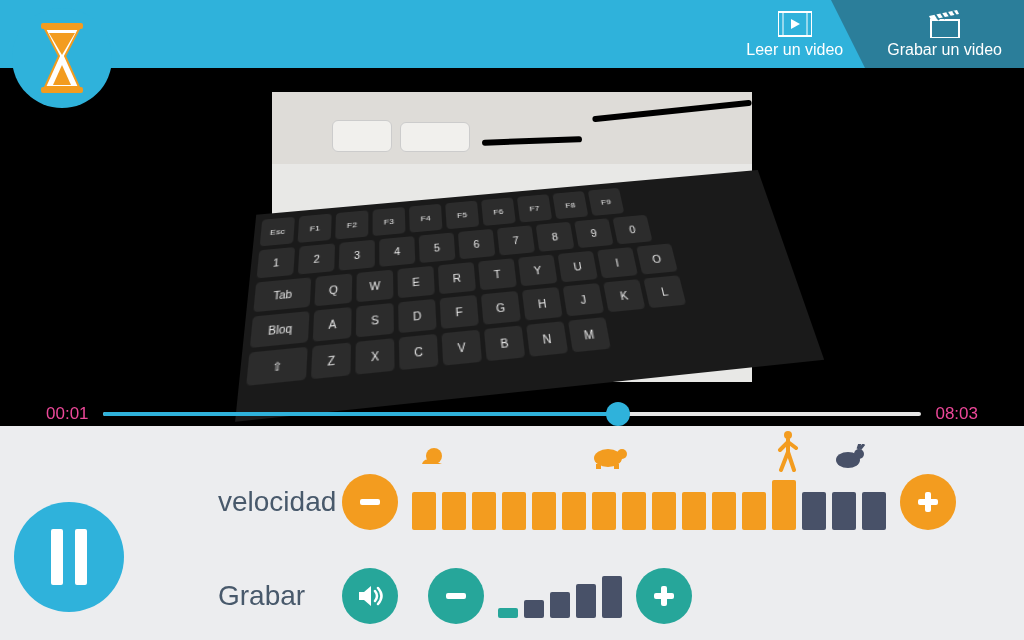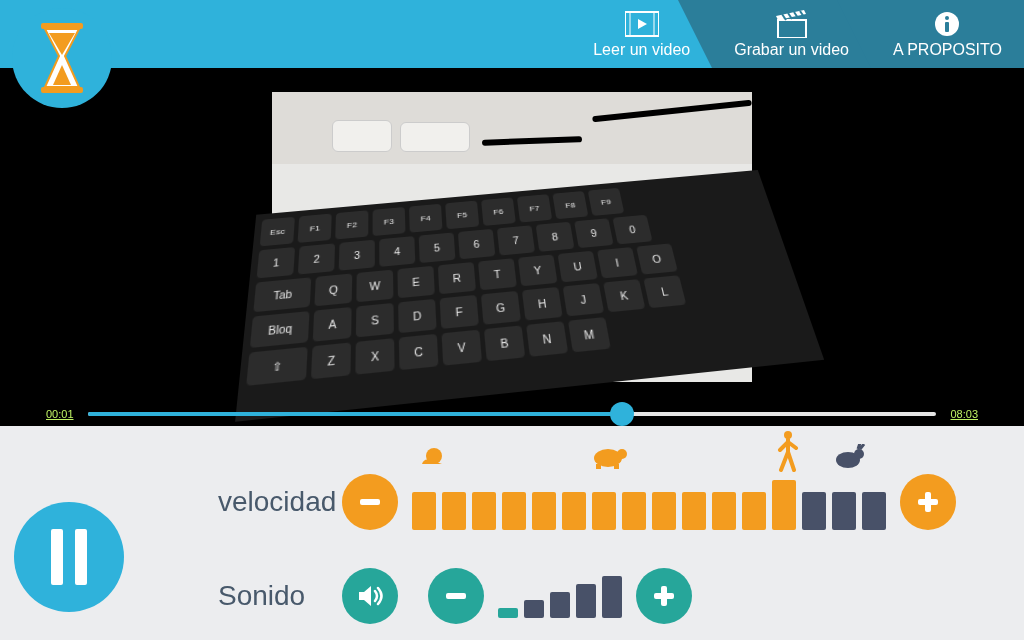--- a/index.html
+++ b/index.html
@@ -25,21 +25,21 @@
   .box1 { position: absolute; width: 60px; height: 32px; background: #f1f0ed; border-radius: 6px; top: 28px; left: 60px; border:1px solid #ccc;}
   .box2 { position: absolute; width: 70px; height: 30px; background: #f1f0ed; border-radius: 6px; top: 30px; left: 128px; border:1px solid #ccc;}
   .keyboard { position: absolute; left: 0; right: 0; bottom: 0; height: 190px; background: #1a1a1a; transform: perspective(700px) rotateX(32deg) rotateZ(-6deg) scale(1.05); transform-origin: center top; display: flex; flex-direction: column; gap: 4px; padding: 6px; }
   .krow { display: flex; gap: 4px; }
   .key { background: #2c2c2c; color: #e6e6e6; height: 28px; min-width: 32px; border-radius: 4px; font-size: 10px; display: flex; align-items: center; justify-content: center; padding: 0 4px; }
   .key.wide { min-width: 48px; }
   .key.f { min-width: 30px; font-size: 8px; }
 
   
   .progress-row { height: 24px; background: #000; display: flex; align-items: center; padding: 0 46px; gap: 14px; }
-  .time { color: #bef264; font-size: 11px; text-decoration: underline; }
+  .time { color: #ec4899; font-size: 17px; }
   .track { flex: 1; height: 4px; background: #e6e6e6; position: relative; border-radius: 2px; }
   .track-fill { position: absolute; left: 0; top: 0; bottom: 0; width: 63%; background: #2fb2db; border-radius: 2px; }
   .thumb { position: absolute; width: 24px; height: 24px; background: #2fb2db; border-radius: 50%; top: -10px; left: 63%; transform: translateX(-50%); }
 
   
   .controls { background: #ecedef; height: 252px; position: relative; }
   .pause-btn { position: absolute; left: 14px; top: 76px; width: 110px; height: 110px; border-radius: 50%; background: #2fb2db; display: flex; align-items: center; justify-content: center; gap: 12px; }
   .pause-bar { width: 12px; height: 56px; background: #fff; border-radius: 2px; }
 
   .row { position: absolute; display: flex; align-items: center; }
@@ -100,30 +100,20 @@
     <div class="nav-item dark">
       <span class="nav-icon">
         <svg width="32" height="28" viewBox="0 0 32 28">
             <path d="M2 10 L30 4 L28 0 L0 6 Z" fill="#fff"></path>
             <rect x="2" y="10" width="28" height="18" fill="none" stroke="#fff" stroke-width="2"></rect>
             <path d="M6 4 L10 10 M12 3 L16 9 M18 2 L22 8 M24 1 L28 7" stroke="#2b7e9a" stroke-width="2"></path>
           </svg>
       </span>
       <span class="nav-label">Grabar un video</span>
     </div>
-    <div class="nav-item dark">
-      <span class="nav-icon">
-        <svg width="26" height="26" viewBox="0 0 26 26">
-            <circle cx="13" cy="13" r="12" fill="#fff"></circle>
-            <circle cx="13" cy="7" r="2" fill="#2b7e9a"></circle>
-            <rect x="11" y="11" width="4" height="10" rx="1" fill="#2b7e9a"></rect>
-          </svg>
-      </span>
-      <span class="nav-label">A PROPOSITO</span>
-    </div>
   </div>
 </div>
 
 <div class="video-zone">
   <div class="video-frame">
     <div class="kb-cables">
       <div class="box1"></div>
         <div class="box2"></div>
       <div class="cable1"></div>
         <div class="cable2"></div>
@@ -252,21 +242,21 @@
     </div>
     <div class="circ-btn orange">
       <svg viewBox="0 0 30 30">
           <rect x="5" y="12" width="20" height="6" rx="2" fill="#fff"></rect>
           <rect x="12" y="5" width="6" height="20" rx="2" fill="#fff"></rect>
         </svg>
     </div>
   </div>
 
   <div class="row row-sound">
-    <div class="row-label">Sonido</div>
+    <div class="row-label">Grabar</div>
     <div class="circ-btn teal">
       <svg viewBox="0 0 30 30">
           <path d="M4 11 L9 11 L16 5 L16 25 L9 19 L4 19 Z" fill="#fff"></path>
           <path d="M20 10 Q24 15 20 20 M23 7 Q30 15 23 23" stroke="#fff" stroke-width="2.5" fill="none" stroke-linecap="round"></path>
         </svg>
     </div>
     <div style="width:30px"></div>
     <div class="circ-btn teal">
       <svg viewBox="0 0 30 30">
           <rect x="5" y="12" width="20" height="6" rx="2" fill="#fff"></rect>

